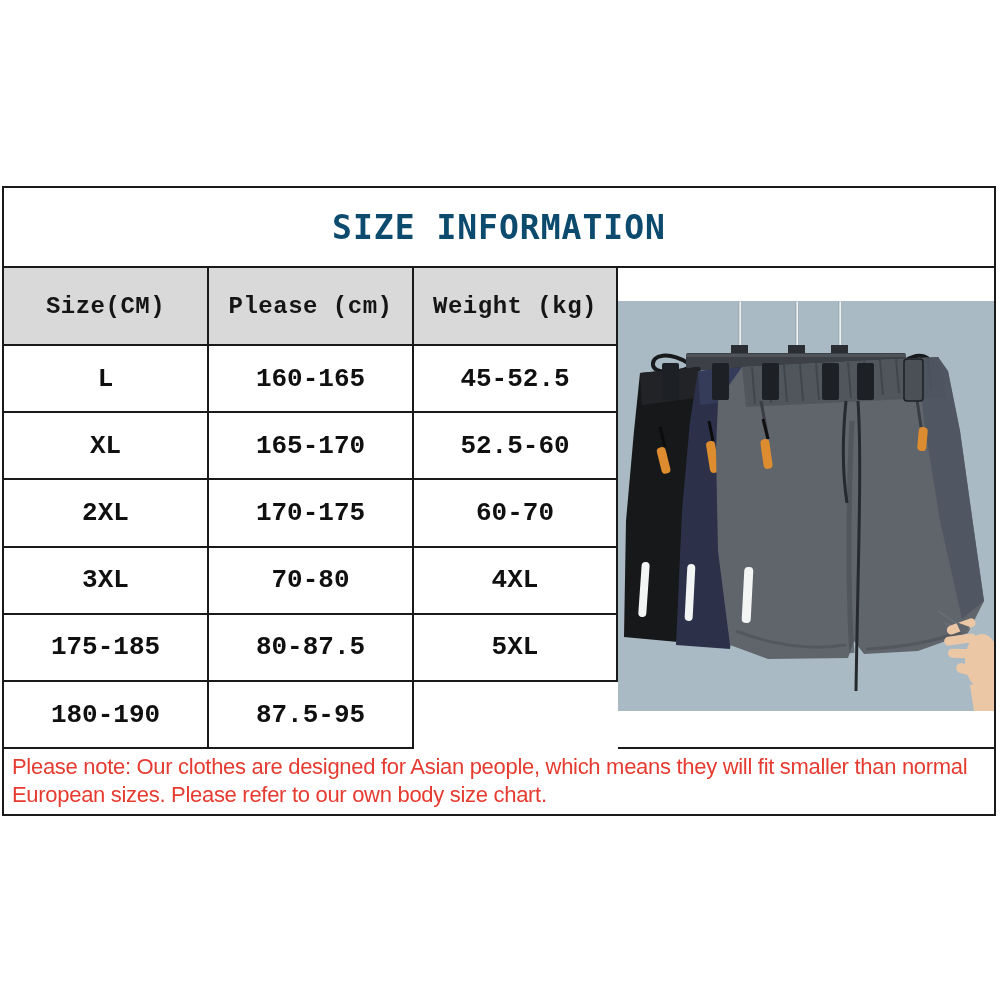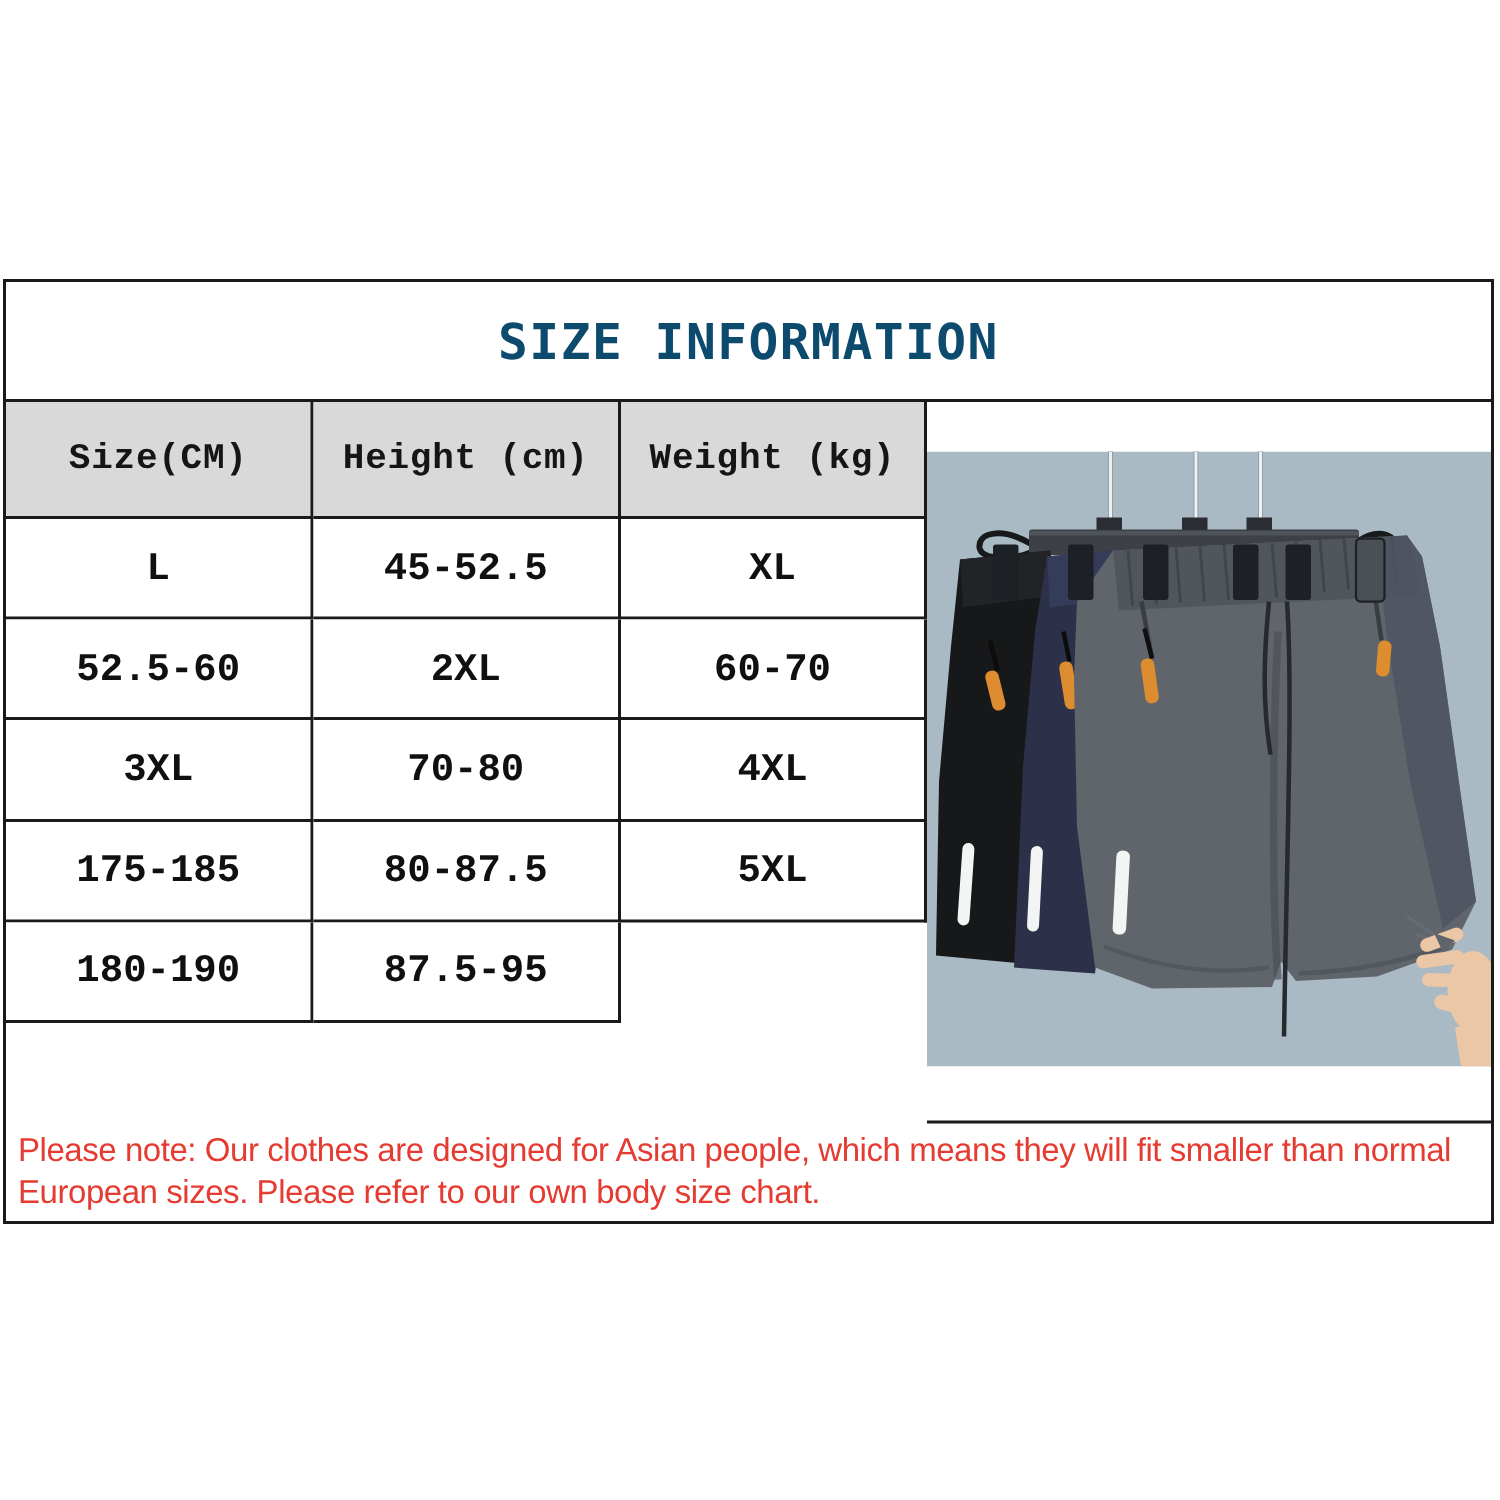--- a/index.html
+++ b/index.html
@@ -32,21 +32,21 @@
 
 <div class="page">
   <div class="sheet">
 
     <div class="title-row">
       <span class="title-text">SIZE INFORMATION</span>
     </div>
 
     <div class="grid">
       <div class="cell header-cell">Size(CM)</div>
-      <div class="cell header-cell">Height (cm)</div>
+      <div class="cell header-cell">Please (cm)</div>
       <div class="cell header-cell">Weight (kg)</div>
 
       <div class="cell photo-cell">
         <svg viewBox="0 0 376 410" preserveAspectRatio="none" role="img" aria-label="Three drawstring sport shorts in black, navy and gray hanging from a black clip hanger, with a hand pulling the gray hem">
           <rect x="0" y="0" width="376" height="410" style="fill:var(--photo-bg)"></rect>
           <g>
             <rect x="121" y="0" width="2.6" height="55" fill="#edf1f2" stroke="#7e8e98" stroke-width="0.5"></rect>
             <rect x="178" y="0" width="2.6" height="55" fill="#edf1f2" stroke="#7e8e98" stroke-width="0.5"></rect>
             <rect x="221" y="0" width="2.6" height="55" fill="#edf1f2" stroke="#7e8e98" stroke-width="0.5"></rect>
             <rect x="113" y="44" width="17" height="11" fill="#2a2d31"></rect>
@@ -107,26 +107,29 @@
             <rect x="326" y="334" width="32" height="9" rx="4.5" transform="rotate(-8 342 338)" style="fill:var(--hand-skin)"></rect>
             <rect x="330" y="348" width="30" height="9" rx="4.5" transform="rotate(2 345 352)" style="fill:var(--hand-skin)"></rect>
             <rect x="338" y="364" width="26" height="10" rx="5" transform="rotate(14 351 369)" style="fill:var(--hand-skin)"></rect>
             <path d="M352,384 L376,378 L376,410 L356,410 Z" style="fill:var(--hand-skin)"></path>
             <path d="M352,326 L338,321 L344,334 Z" style="fill:var(--shorts-gray)"></path>
           </g>
         </svg>
       </div>
 
       <div class="cell data-cell">L</div>
+      <div class="cell data-cell">160-165</div>
       <div class="cell data-cell">45-52.5</div>
 
       <div class="cell data-cell">XL</div>
+      <div class="cell data-cell">165-170</div>
       <div class="cell data-cell">52.5-60</div>
 
       <div class="cell data-cell">2XL</div>
+      <div class="cell data-cell">170-175</div>
       <div class="cell data-cell">60-70</div>
 
       <div class="cell data-cell">3XL</div>
       <div class="cell data-cell">70-80</div>
 
       <div class="cell data-cell">4XL</div>
       <div class="cell data-cell">175-185</div>
       <div class="cell data-cell">80-87.5</div>
 
       <div class="cell data-cell">5XL</div>

